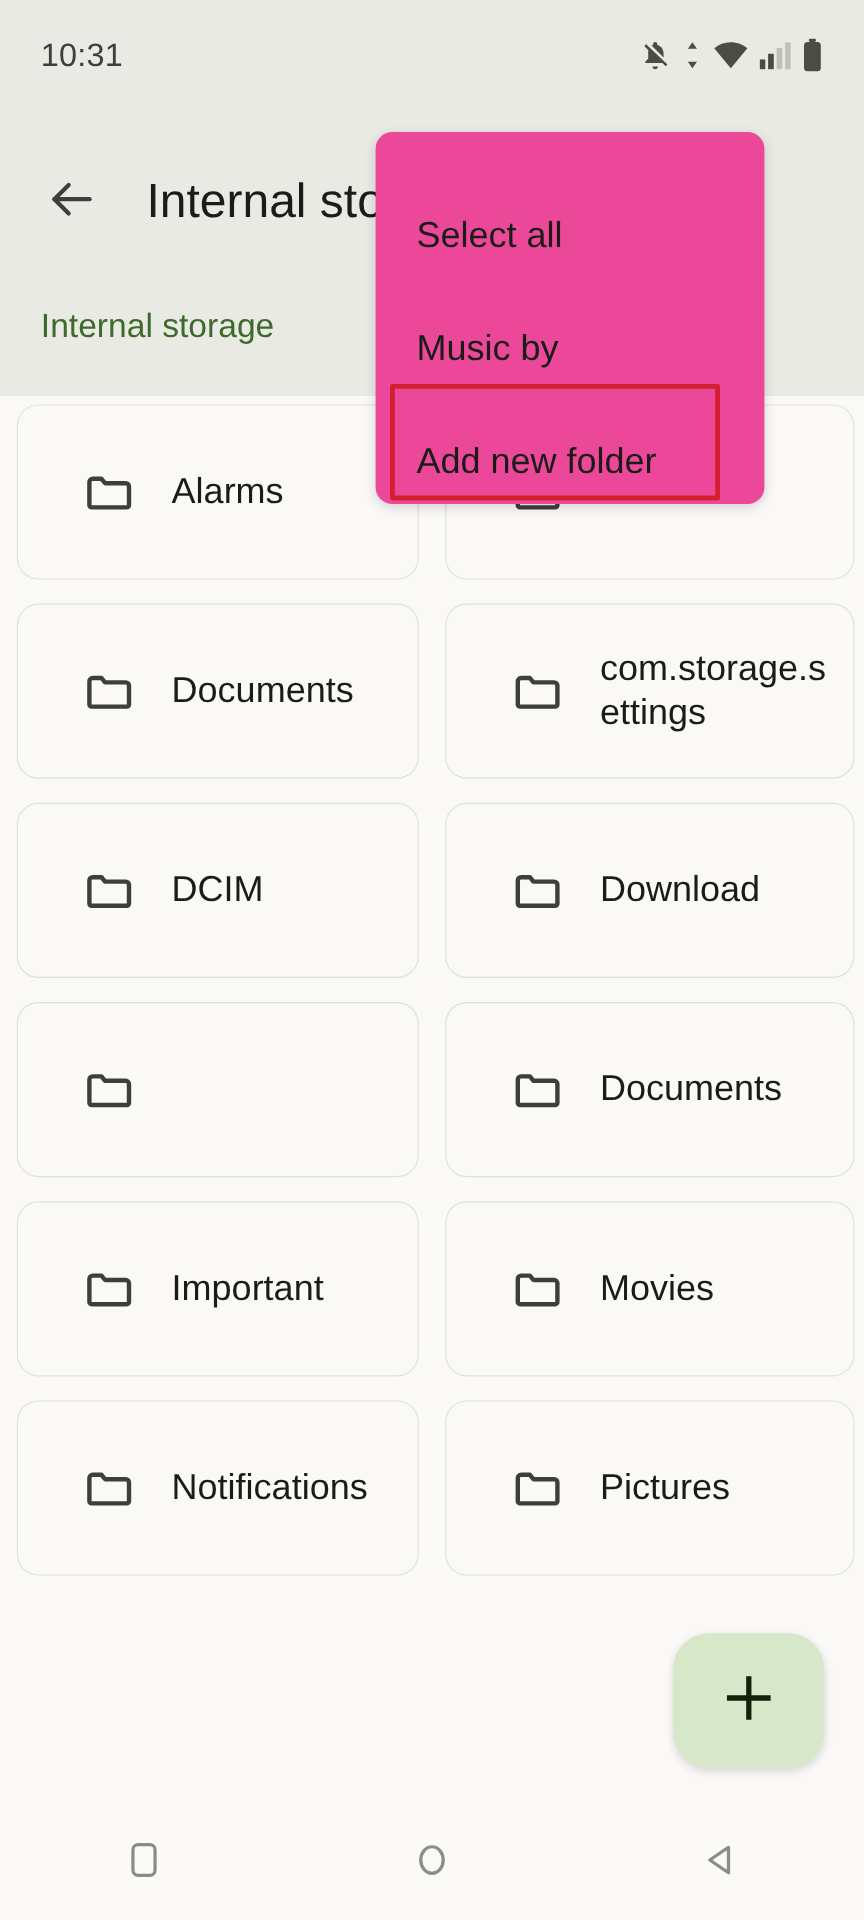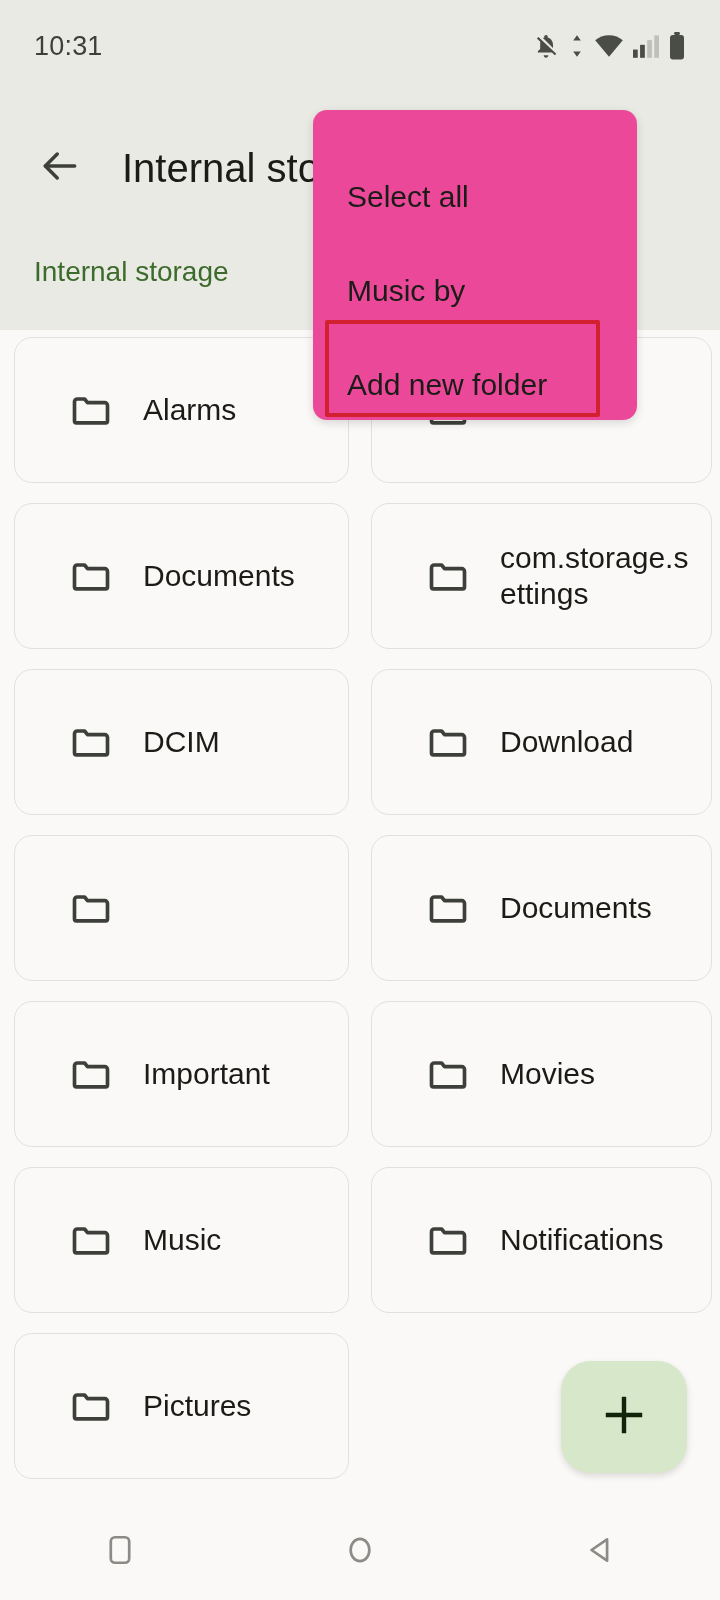--- a/index.html
+++ b/index.html
@@ -345,28 +345,20 @@
 
   <div class="folder-card">
     <span class="folder-icon">
       <svg width="44" height="44" viewBox="0 0 24 24" fill="none" stroke="#3D3F3A" stroke-width="2" stroke-linejoin="round">
         <path d="M3 7.5a1.5 1.5 0 0 1 1.5-1.5h4l1.6 2H19.5A1.5 1.5 0 0 1 21 9.5v8.5a1 1 0 0 1-1 1H4a1 1 0 0 1-1-1z"></path>
       </svg>
     </span>
     <span class="folder-label">Movies</span>
   </div>
 
-  <div class="folder-card">
-    <span class="folder-icon">
-      <svg width="44" height="44" viewBox="0 0 24 24" fill="none" stroke="#3D3F3A" stroke-width="2" stroke-linejoin="round">
-        <path d="M3 7.5a1.5 1.5 0 0 1 1.5-1.5h4l1.6 2H19.5A1.5 1.5 0 0 1 21 9.5v8.5a1 1 0 0 1-1 1H4a1 1 0 0 1-1-1z"></path>
-      </svg>
-    </span>
-    <span class="folder-label">Music</span>
-  </div>
 
   <div class="folder-card">
     <span class="folder-icon">
       <svg width="44" height="44" viewBox="0 0 24 24" fill="none" stroke="#3D3F3A" stroke-width="2" stroke-linejoin="round">
         <path d="M3 7.5a1.5 1.5 0 0 1 1.5-1.5h4l1.6 2H19.5A1.5 1.5 0 0 1 21 9.5v8.5a1 1 0 0 1-1 1H4a1 1 0 0 1-1-1z"></path>
       </svg>
     </span>
     <span class="folder-label">Notifications</span>
   </div>
 

